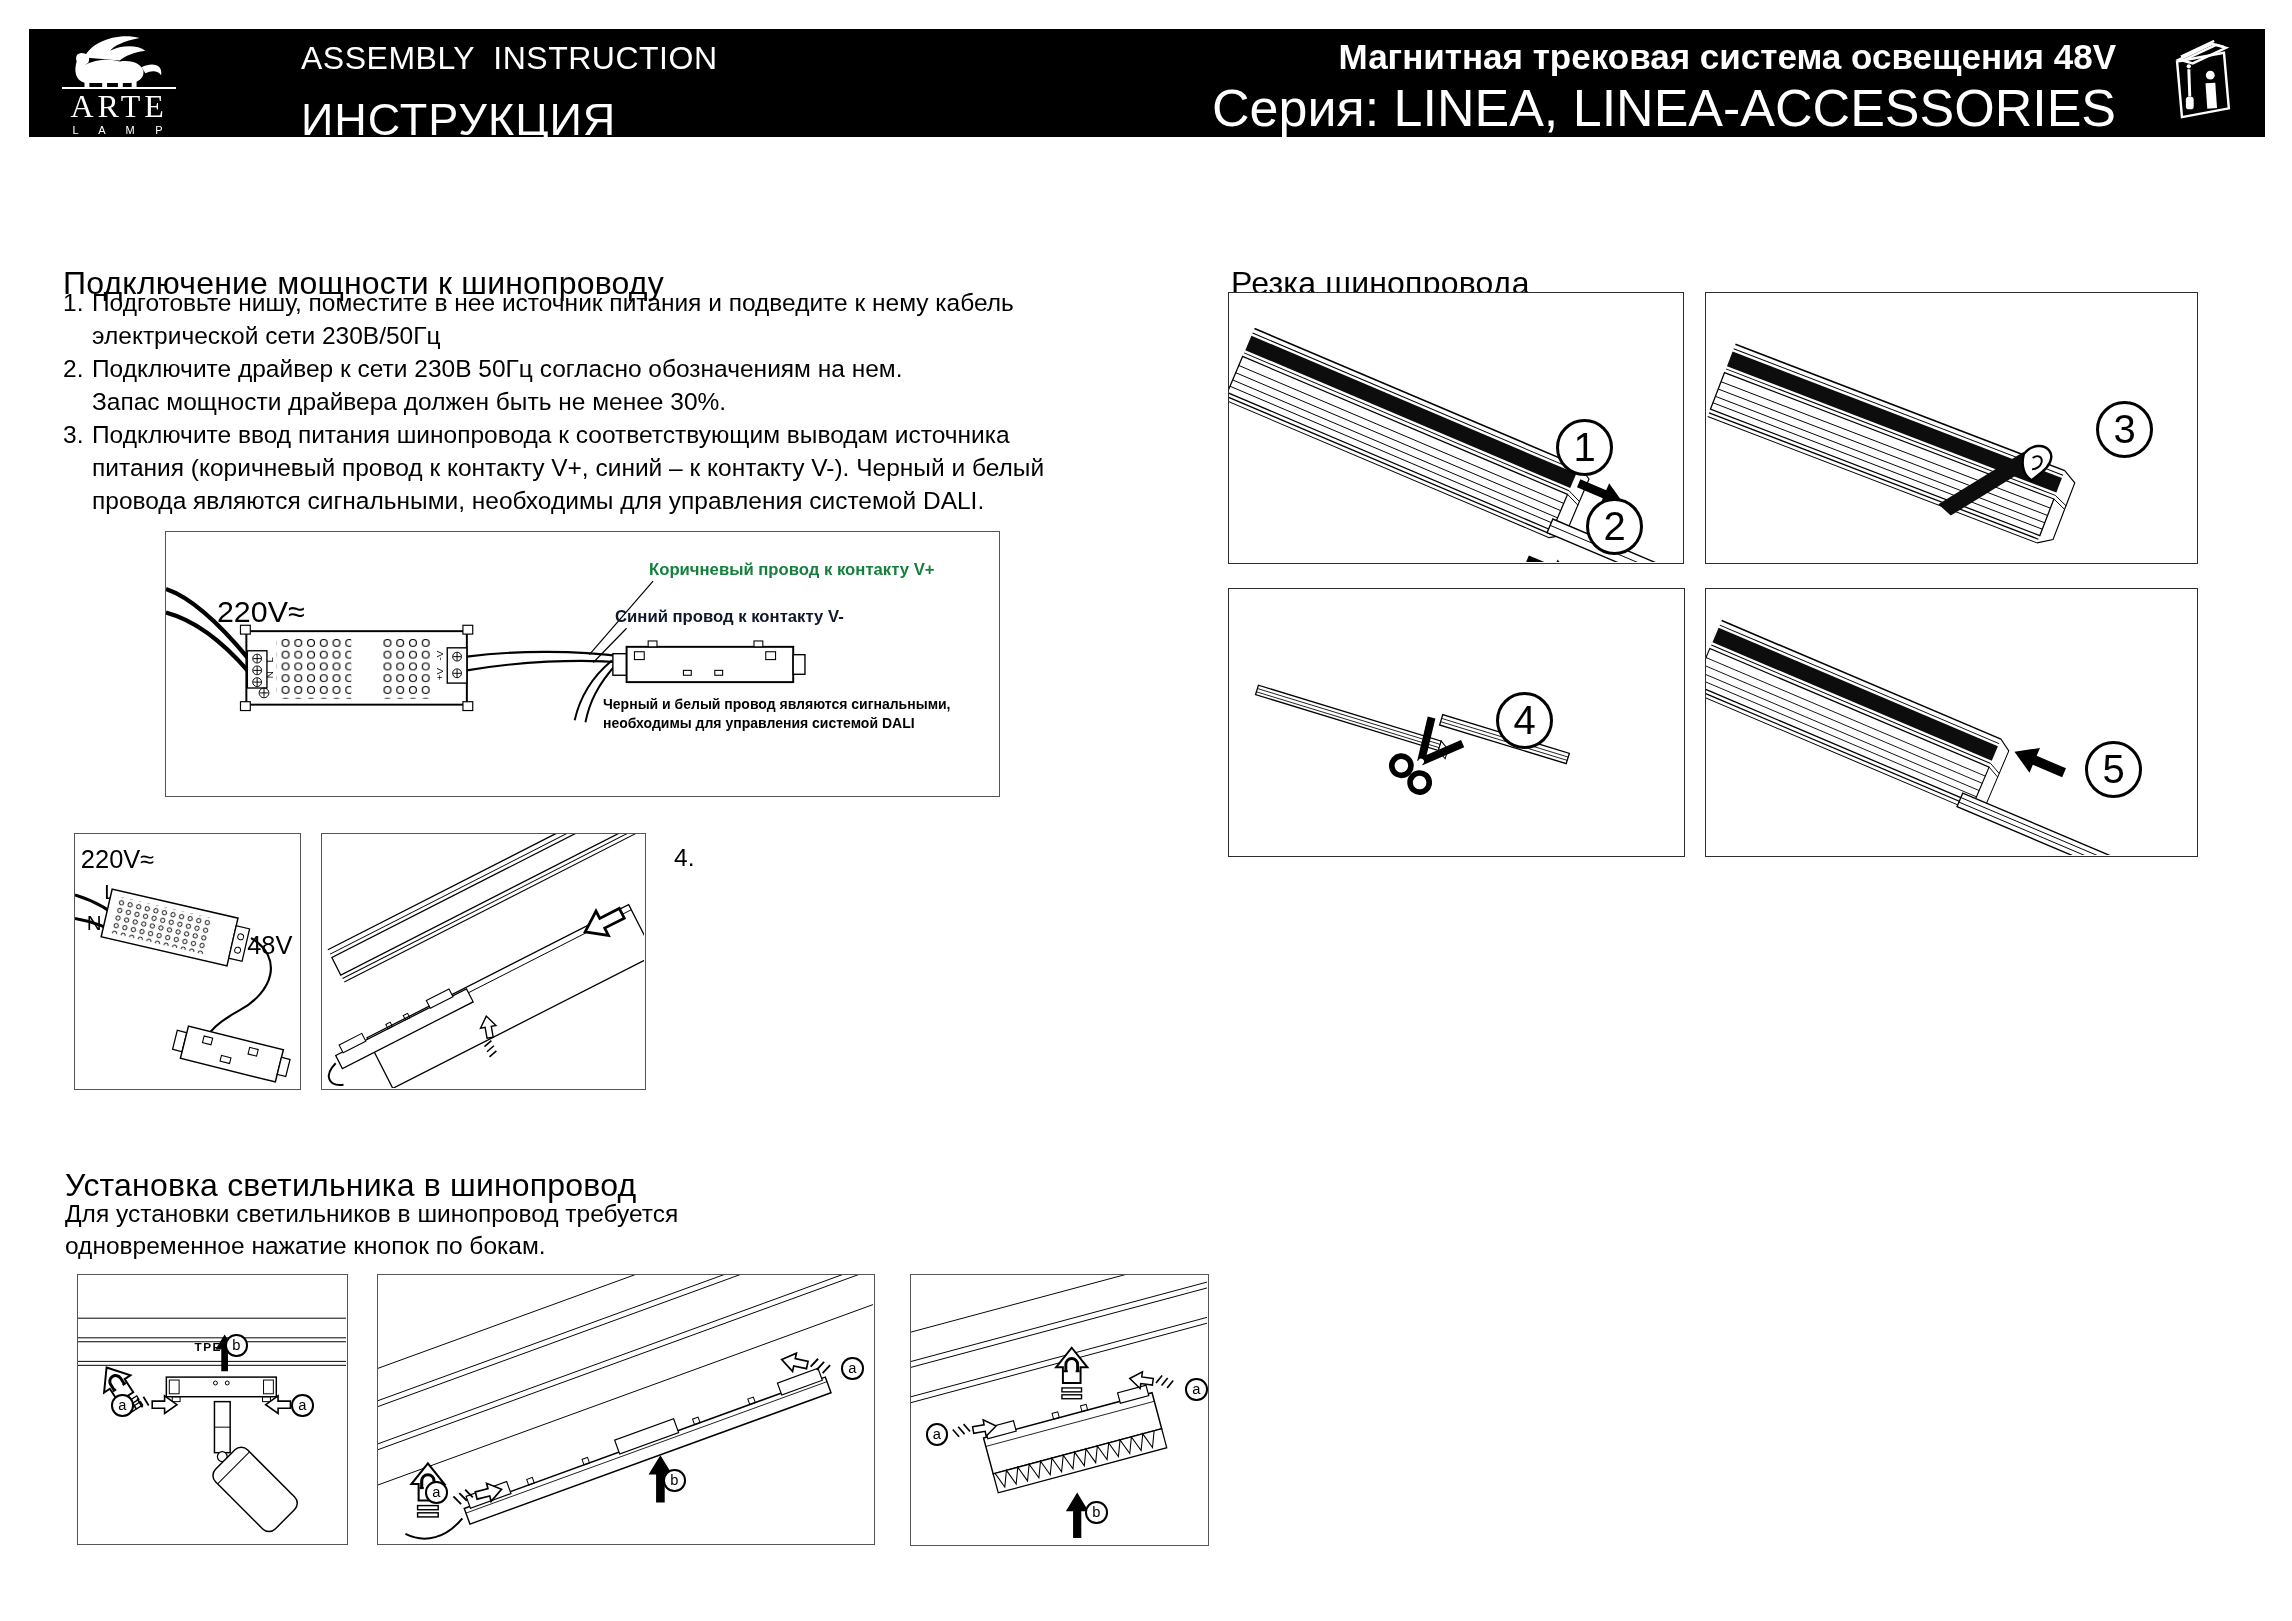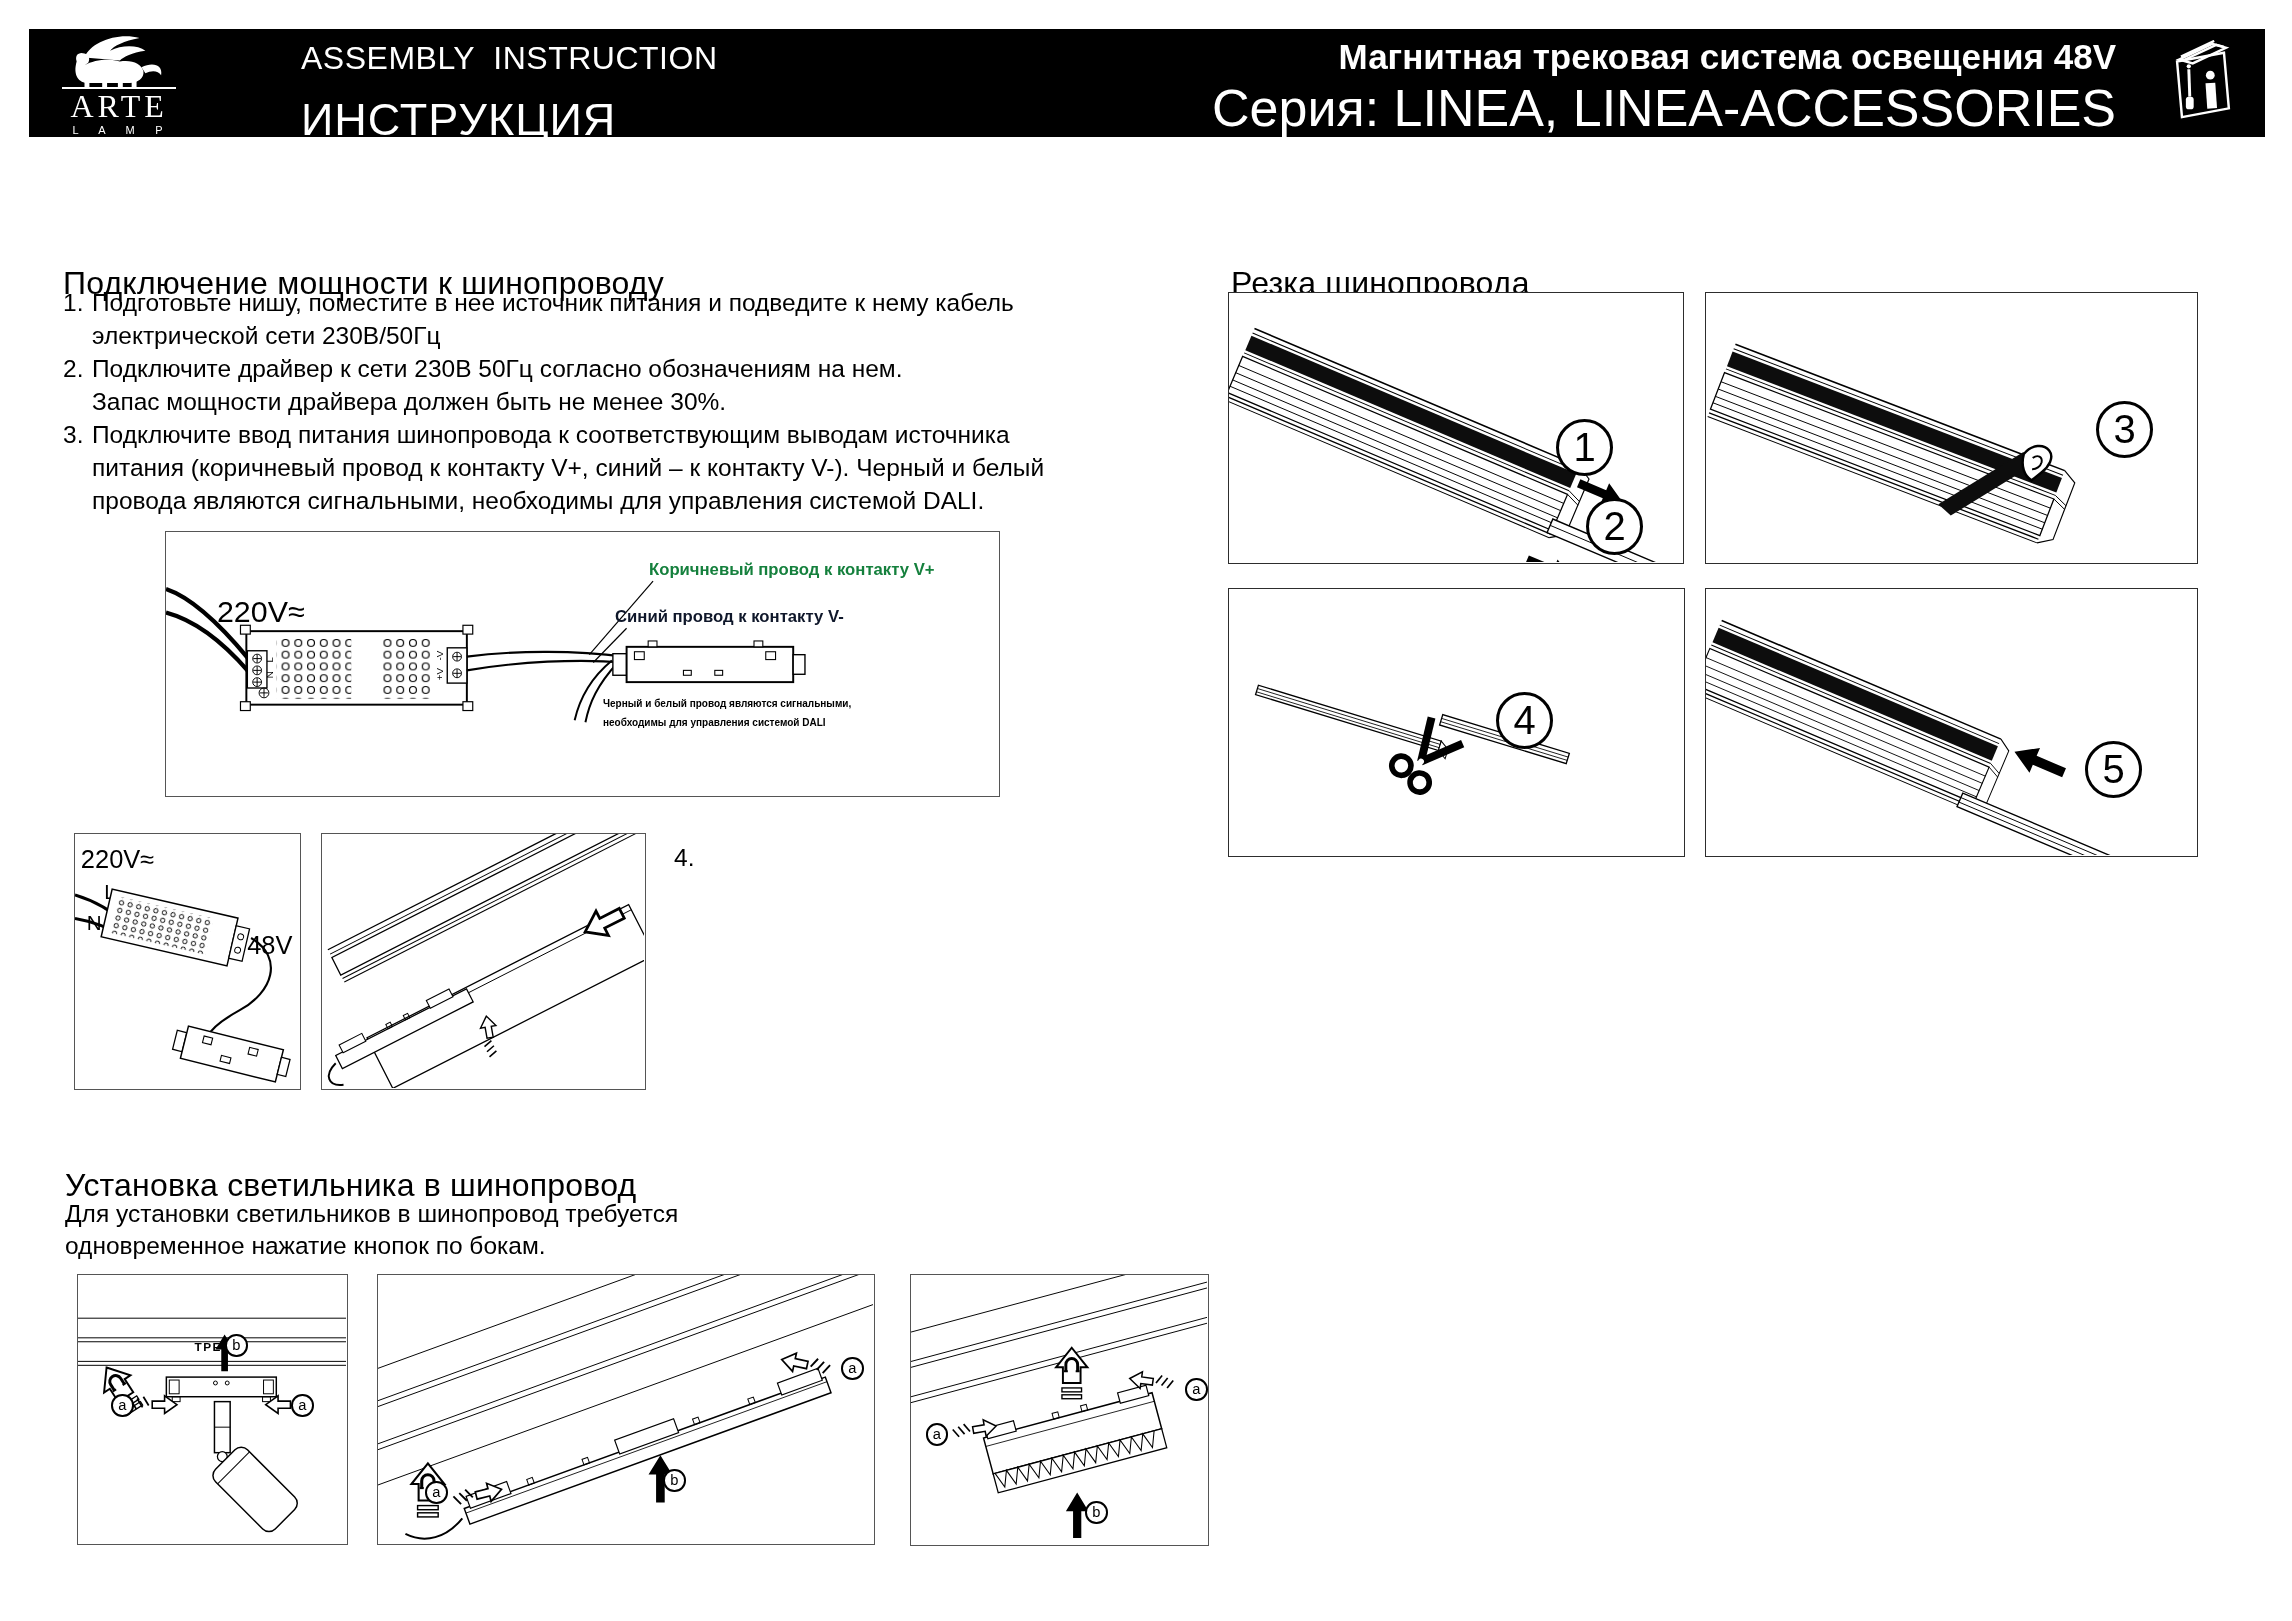--- a/index.html
+++ b/index.html
@@ -32,21 +32,21 @@
   .step4 .num{width:43px;flex:0 0 43px;}
   .step4 .txt{white-space:pre-line;}
   .mount-desc{position:absolute;left:65px;top:1198px;font-size:24.5px;line-height:32px;white-space:pre-line;}
 
   
   .frame{position:absolute;border:1.5px solid #2d2d2d;background:#fff;box-sizing:border-box;}
   .frame.thin{border-width:1px;border-color:#555;}
 
   
   .wire-label{position:absolute;font-size:16.7px;font-weight:bold;white-space:pre-line;line-height:18.6px;}
-  .signal-label{position:absolute;font-size:10px;font-weight:bold;white-space:pre-line;line-height:18.6px;}
+  .signal-label{position:absolute;font-size:14px;font-weight:bold;white-space:pre-line;line-height:18.6px;}
 
   
   .badge{position:absolute;border-radius:50%;background:#fff;display:flex;align-items:center;justify-content:center;box-sizing:border-box;}
   .badge.num{width:57px;height:57px;border:3.4px solid #000;font-size:40px;}
   .badge.ltr{width:22.5px;height:22.5px;border:2px solid #000;font-size:14.7px;}
 
   .track-word{position:absolute;left:0;top:65px;width:100%;text-align:center;font-size:11.8px;letter-spacing:1.5px;font-weight:bold;}
 </style>
 </head>
 <body>

